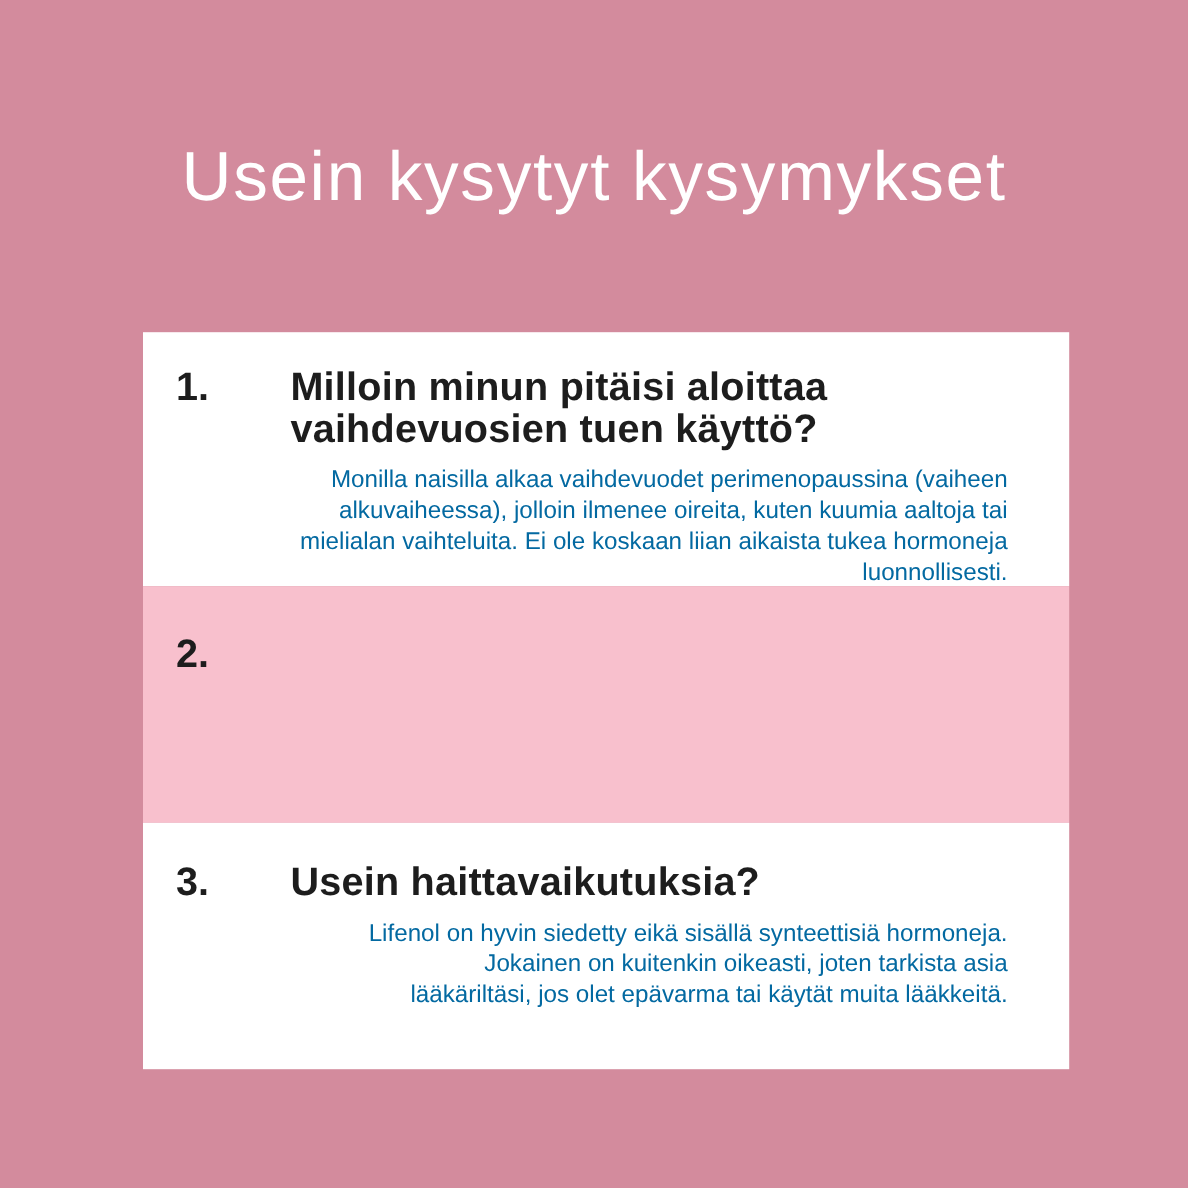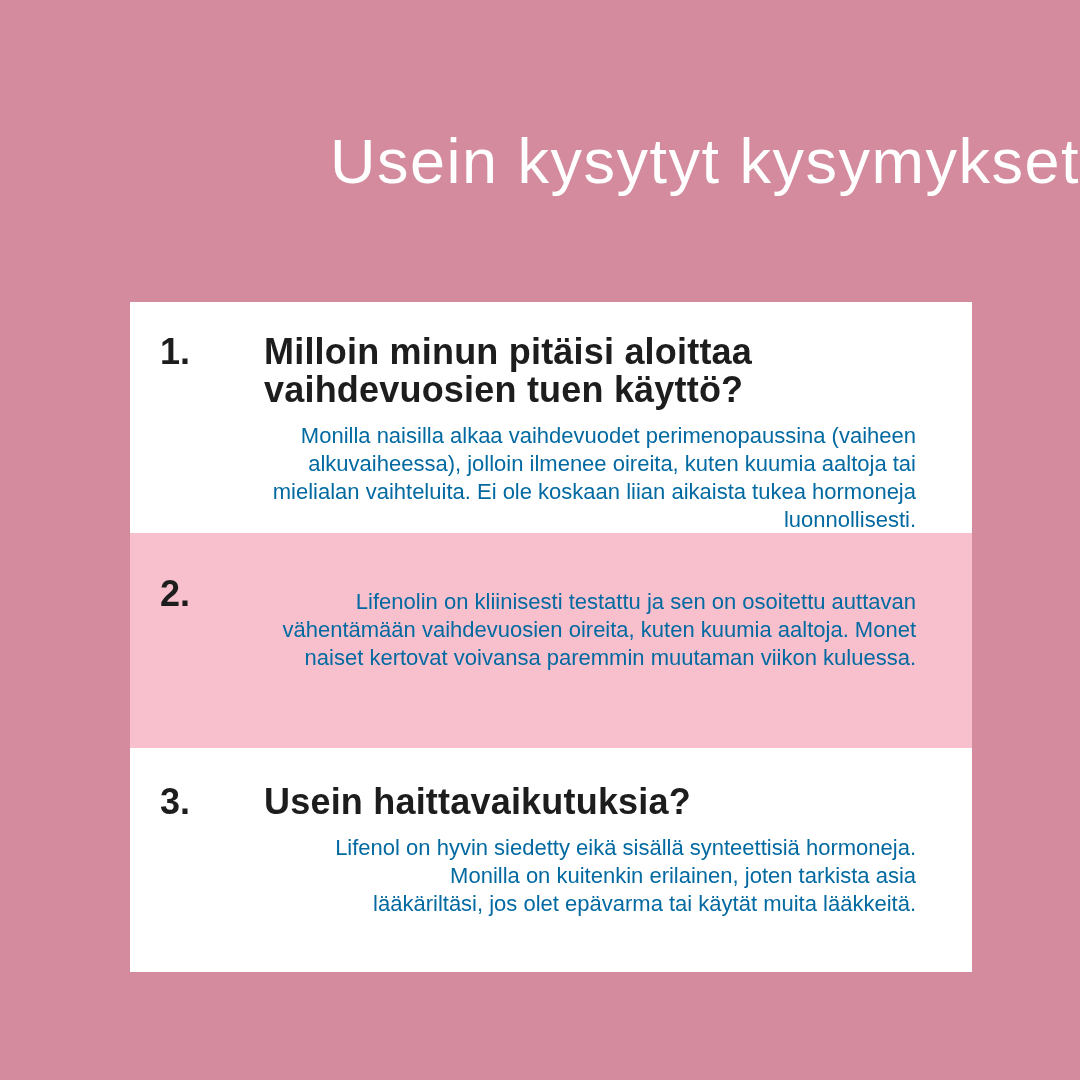--- a/index.html
+++ b/index.html
@@ -9,21 +9,21 @@
     height: 1080px;
     overflow: hidden;
     background: #d38b9d;
     font-family: "Liberation Sans", sans-serif;
   }
   .page-title {
     position: absolute;
     top: 130px;
     left: 0;
     width: 100%;
-    text-align: right;
+    text-align: center;
     color: #ffffff;
     font-size: 63px;
     font-weight: 400;
     letter-spacing: 1.5px;
     line-height: 1;
     white-space: nowrap;
   }
   .faq-card {
     position: absolute;
     left: 130px;
@@ -86,30 +86,27 @@
         <div class="q-answer">Monilla naisilla alkaa vaihdevuodet perimenopaussina (vaiheen
 alkuvaiheessa), jolloin ilmenee oireita, kuten kuumia aaltoja tai
 mielialan vaihteluita. Ei ole koskaan liian aikaista tukea hormoneja
 luonnollisesti.</div>
       </div>
     </div>
 
     <div class="faq-section s2" style="background-color: rgb(248, 192, 205);">
       <div class="q-num">2.</div>
       <div class="q-content">
-        <div class="q-answer">Lifenolin on kliinisesti testattu ja sen on osoitettu auttavan
-vähentämään vaihdevuosien oireita, kuten kuumia aaltoja. Monet
-naiset kertovat voivansa paremmin muutaman viikon kuluessa.</div>
       </div>
     </div>
 
     <div class="faq-section s3" style="background-color: rgb(255, 255, 255);">
       <div class="q-num">3.</div>
       <div class="q-content">
         <div class="q-heading">Usein haittavaikutuksia?</div>
         <div class="q-answer">Lifenol on hyvin siedetty eikä sisällä synteettisiä hormoneja.
-Monilla on kuitenkin erilainen, joten tarkista asia
+Jokainen on kuitenkin oikeasti, joten tarkista asia
 lääkäriltäsi, jos olet epävarma tai käytät muita lääkkeitä.</div>
       </div>
     </div>
 
   </div>
 </div>
 
 </body></html>

